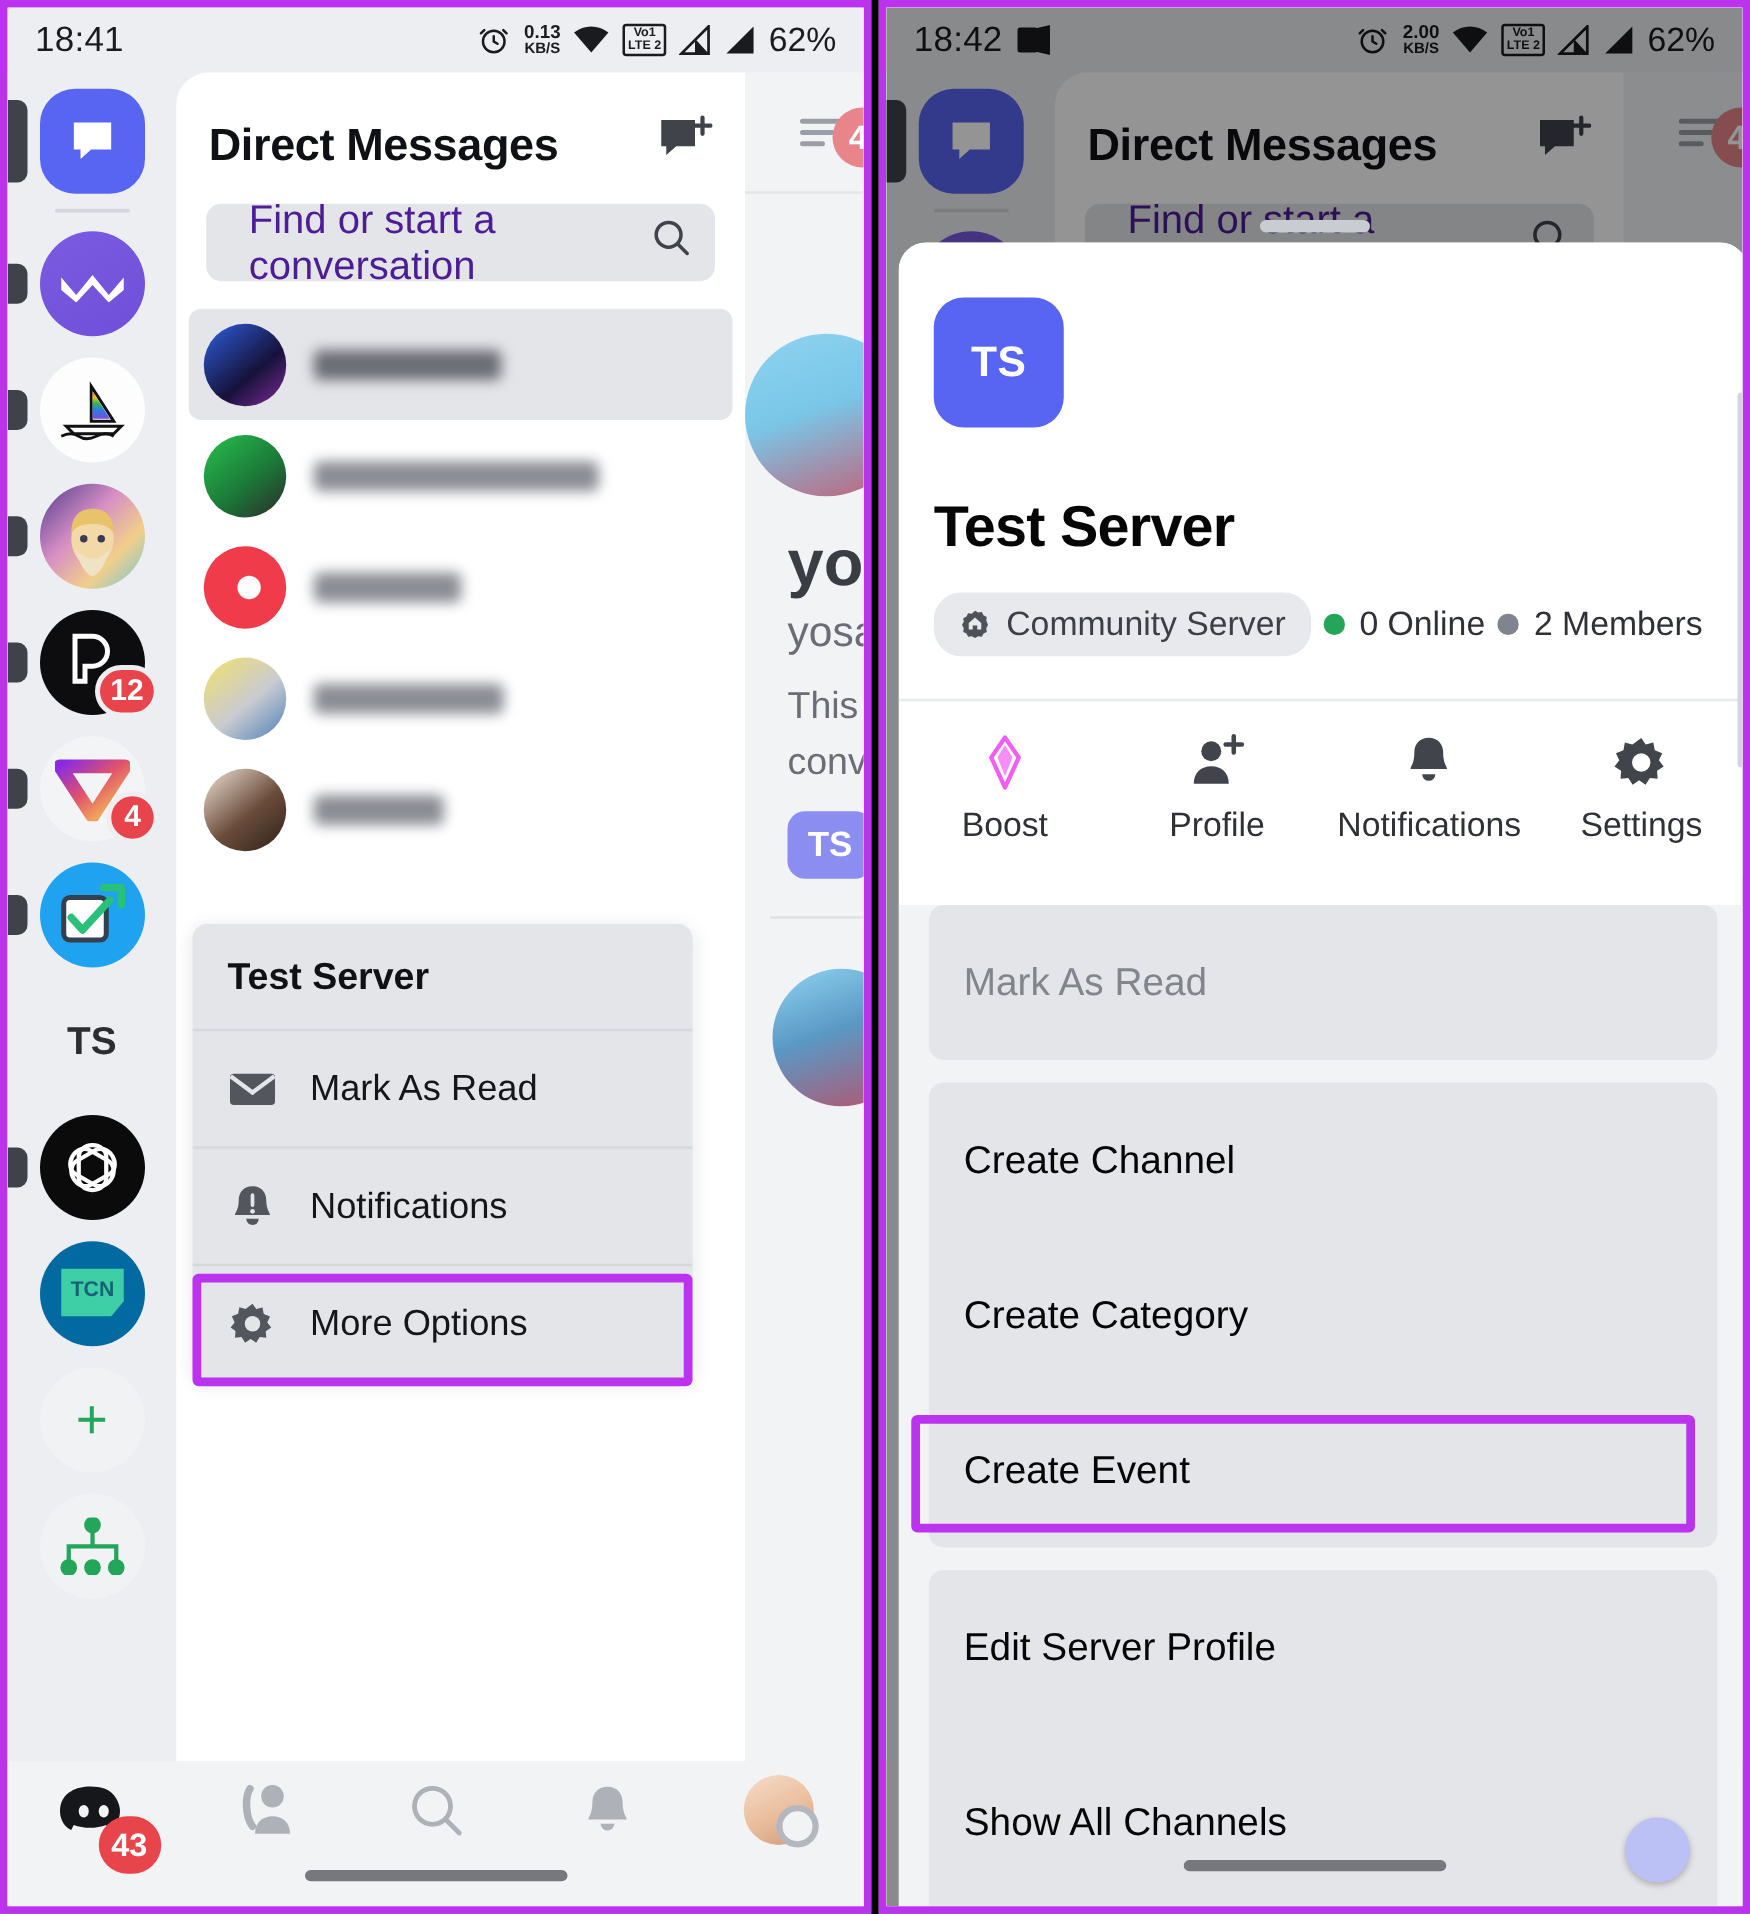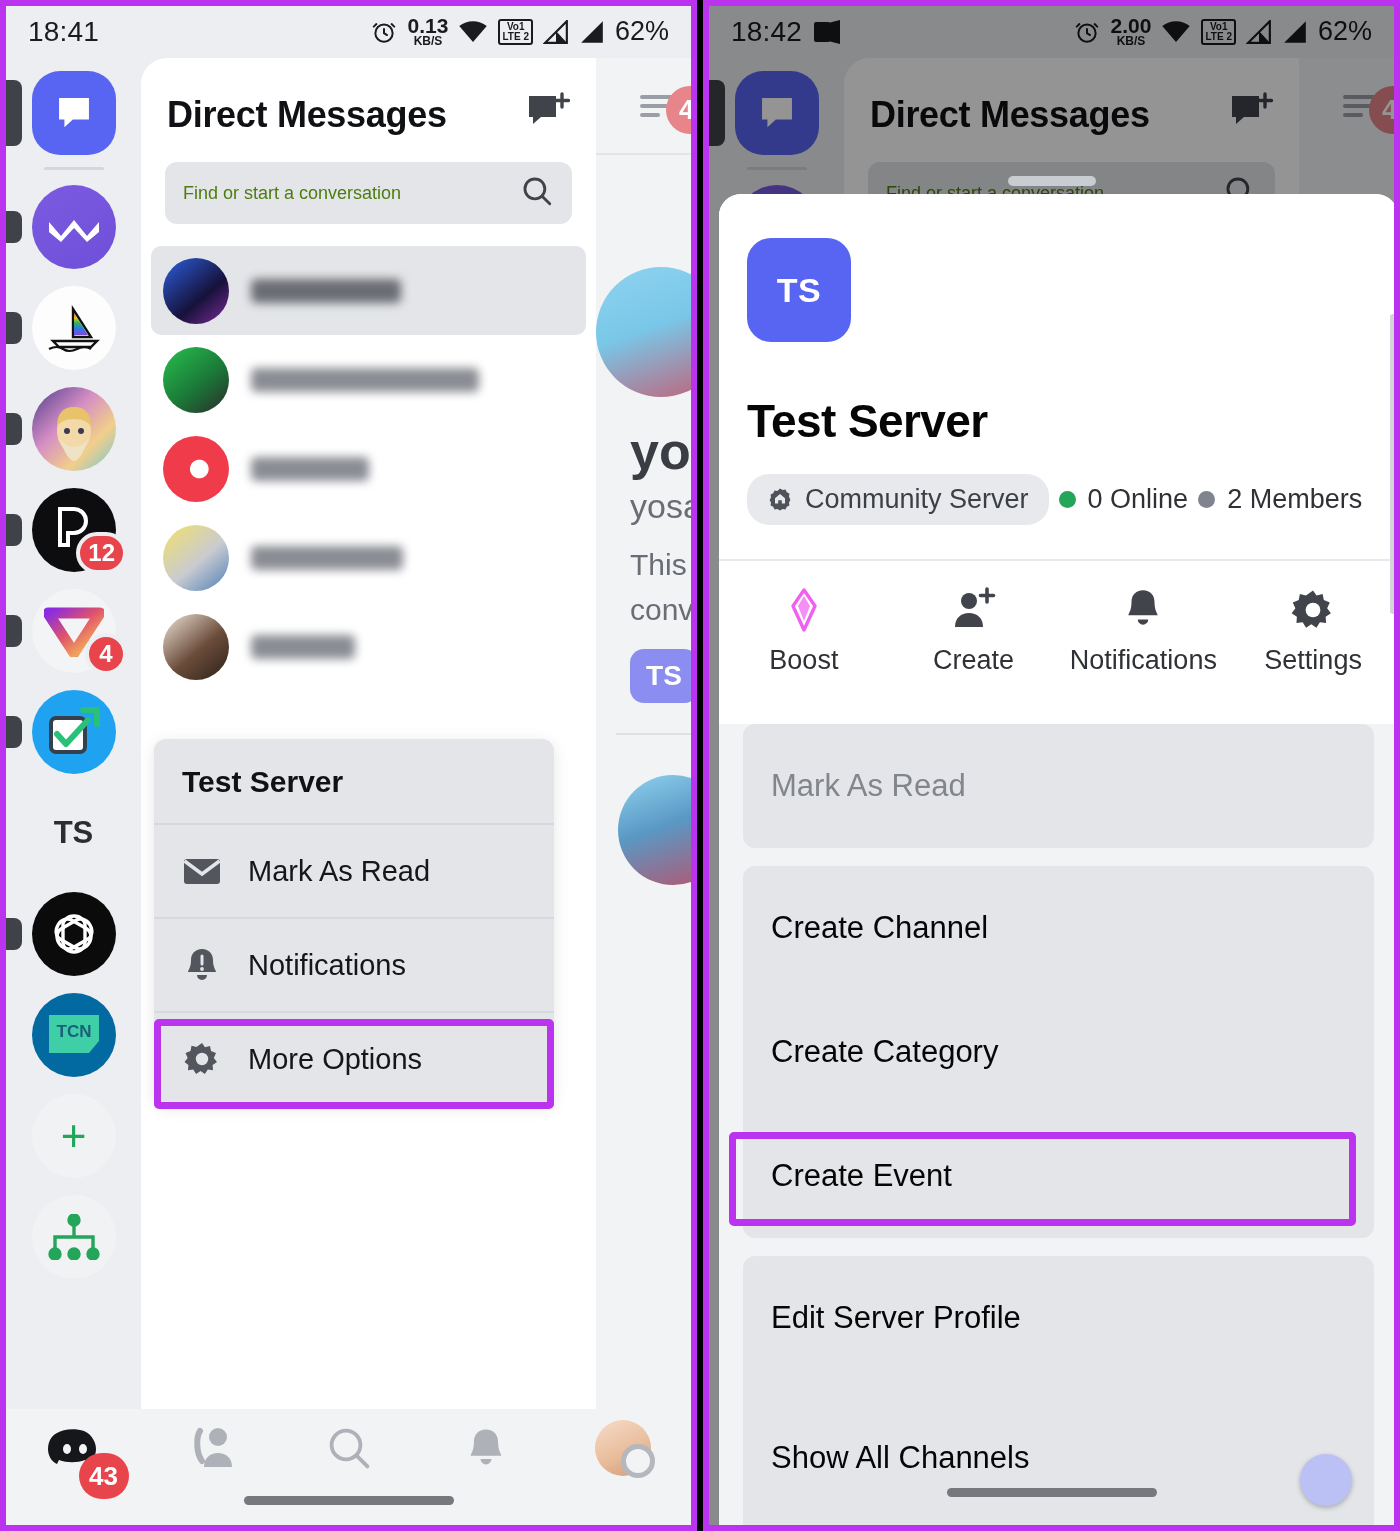--- a/index.html
+++ b/index.html
@@ -20,21 +20,21 @@
 
   
   .statusbar {
     position:relative; height:52px; display:flex; align-items:center;
     padding:0 22px; font-size:27px; color:#1a1b1e; font-weight:400;
   }
   .sb-time { font-size:28px; letter-spacing:.2px; }
   .sb-left-icons { display:flex; align-items:center; gap:10px; margin-left:12px; }
   .sb-right { margin-left:auto; display:flex; align-items:center; gap:10px; }
   .sb-net { display:flex; flex-direction:column; line-height:.95; font-size:14px; font-weight:700; align-items:center; }
-  .sb-net .b { font-size:21px; }
+  .sb-net .b { font-size:15px; }
   .sb-net .s { font-size:12px; font-weight:600; }
   .sb-batt { font-size:27px; }
   .vo-box {
     border:2px solid #1a1b1e; border-radius:3px; font-size:10px; font-weight:700;
     line-height:1.02; padding:1px 2px; display:flex; flex-direction:column; align-items:center;
   }
   .outlook-ic { width:26px;height:24px; position:relative; }
   .outlook-ic::before{content:"";position:absolute;left:0;top:2px;width:16px;height:20px;background:#1a1b1e;border-radius:2px;}
   .outlook-ic::after{content:"";position:absolute;right:0;top:0;width:12px;height:24px;background:#1a1b1e;clip-path:polygon(0 12%,100% 0,100% 100%,0 88%);}
 
@@ -59,21 +59,21 @@
     position:absolute; left:135px; top:52px; bottom:116px; width:455px;
     background:#fff; border-radius:26px 0 0 0; overflow:hidden;
   }
   .dm-head { display:flex; align-items:center; padding:34px 26px 16px 26px; }
   .dm-title { font-size:36px; font-weight:700; color:#101114; letter-spacing:-.3px; }
   .dm-newicon { margin-left:auto; }
   .dm-search {
     margin:8px 24px 0; height:62px; background:#e3e5e8; border-radius:12px;
     display:flex; align-items:center; padding:0 18px;
   }
-  .dm-search span { font-size:18px; color:#4d7c0f; }
+  .dm-search span { font-size:32px; color:#4c1d95;margin-left:16px; }
   .dm-search .mag { margin-left:auto; }
   .dm-list { margin-top:22px; }
   .dm-row { display:flex; align-items:center; height:89px; padding:0 22px; position:relative; }
   .dm-row.active { background:#e3e5e8; border-radius:10px; margin:0 10px; padding:0 12px; }
   .dm-av { width:66px;height:66px;border-radius:50%; flex:0 0 auto; position:relative; overflow:hidden;}
   .dm-nm { margin-left:22px; height:24px; border-radius:5px; filter:blur(5px); }
 
   
   .ctx {
     position:absolute; left:148px; top:733px; width:400px; background:#e3e5e8;
@@ -597,21 +597,21 @@
                 <path d="M22 9 28 19 22 34 16 19Z" fill="#f58ef5"></path>
               </svg>
               <span>Boost</span>
             </div>
             <div class="act">
               <svg width="46" height="46" viewBox="0 0 46 46">
                 <circle cx="18" cy="14" r="8" fill="#41444b"></circle>
                 <path d="M4 40c0-9 6-14 14-14s14 5 14 14Z" fill="#41444b"></path>
                 <path d="M36 2v13M29.5 8.5h13" stroke="#41444b" stroke-width="3.6" stroke-linecap="round"></path>
               </svg>
-              <span>Create</span>
+              <span>Profile</span>
             </div>
             <div class="act">
               <svg width="42" height="46" viewBox="0 0 40 44">
                 <path d="M20 3c-7 0-11 5-11 11 0 9-3 11-3 13h28c0-2-3-4-3-13 0-6-4-11-11-11Z" fill="#41444b"></path>
                 <path d="M15 31a5 5 0 0 0 10 0Z" fill="#41444b"></path>
               </svg>
               <span>Notifications</span>
             </div>
             <div class="act">
               <svg width="46" height="46" viewBox="0 0 40 40">

